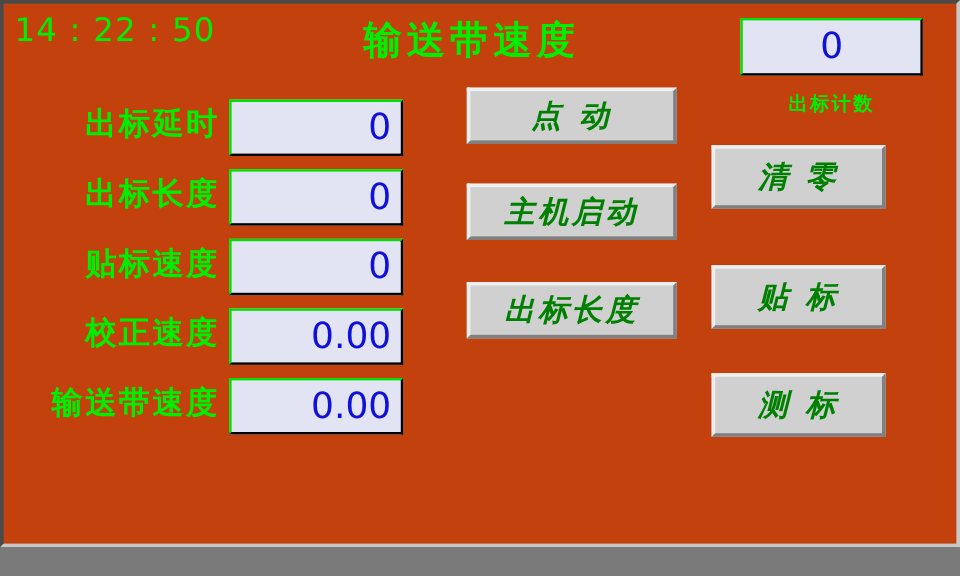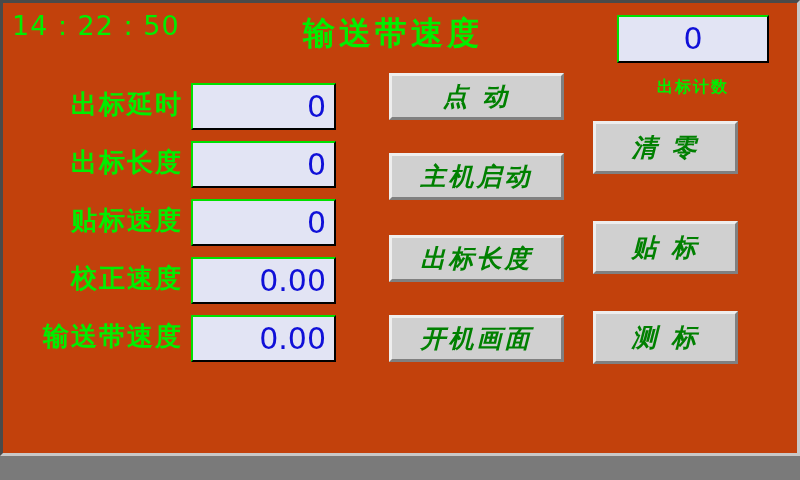--- a/index.html
+++ b/index.html
@@ -185,19 +185,18 @@
   </div>
 
   <div class="row-label" style="top:318px">输送带速度</div>
   <div class="field" style="top:312px">
     <div class="val">0.00</div>
   </div>
 
   <div class="btn btn-mid" style="top:70px">点  动</div>
   <div class="btn btn-mid" style="top:150px">主机启动</div>
   <div class="btn btn-mid" style="top:232px">出标长度</div>
-  <div class="btn btn-mid" style="top:312px">开机画面</div>
 
   <div class="btn btn-right" style="top:118px">清  零</div>
   <div class="btn btn-right" style="top:308px">测  标</div>
   <div class="btn btn-right" style="top:218px">贴  标</div>
 
 </div>
 
 </body></html>

